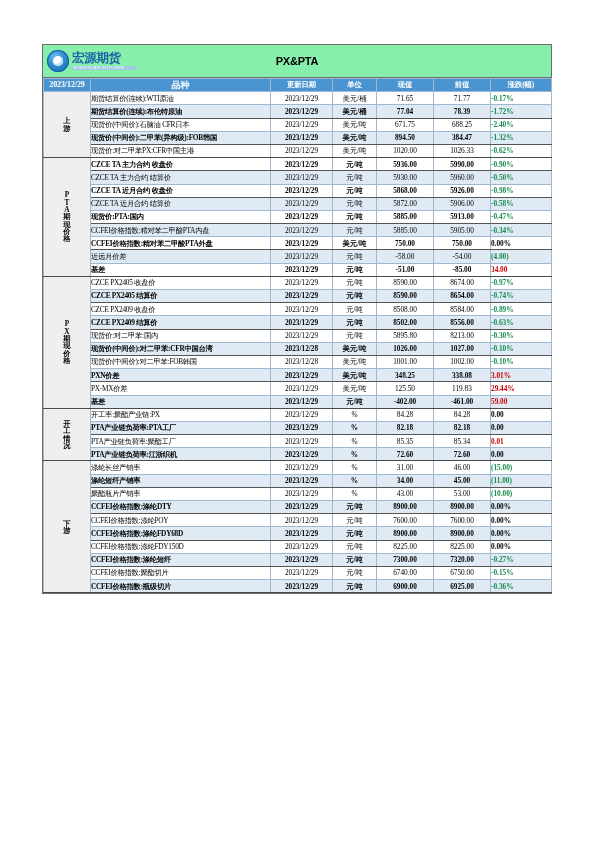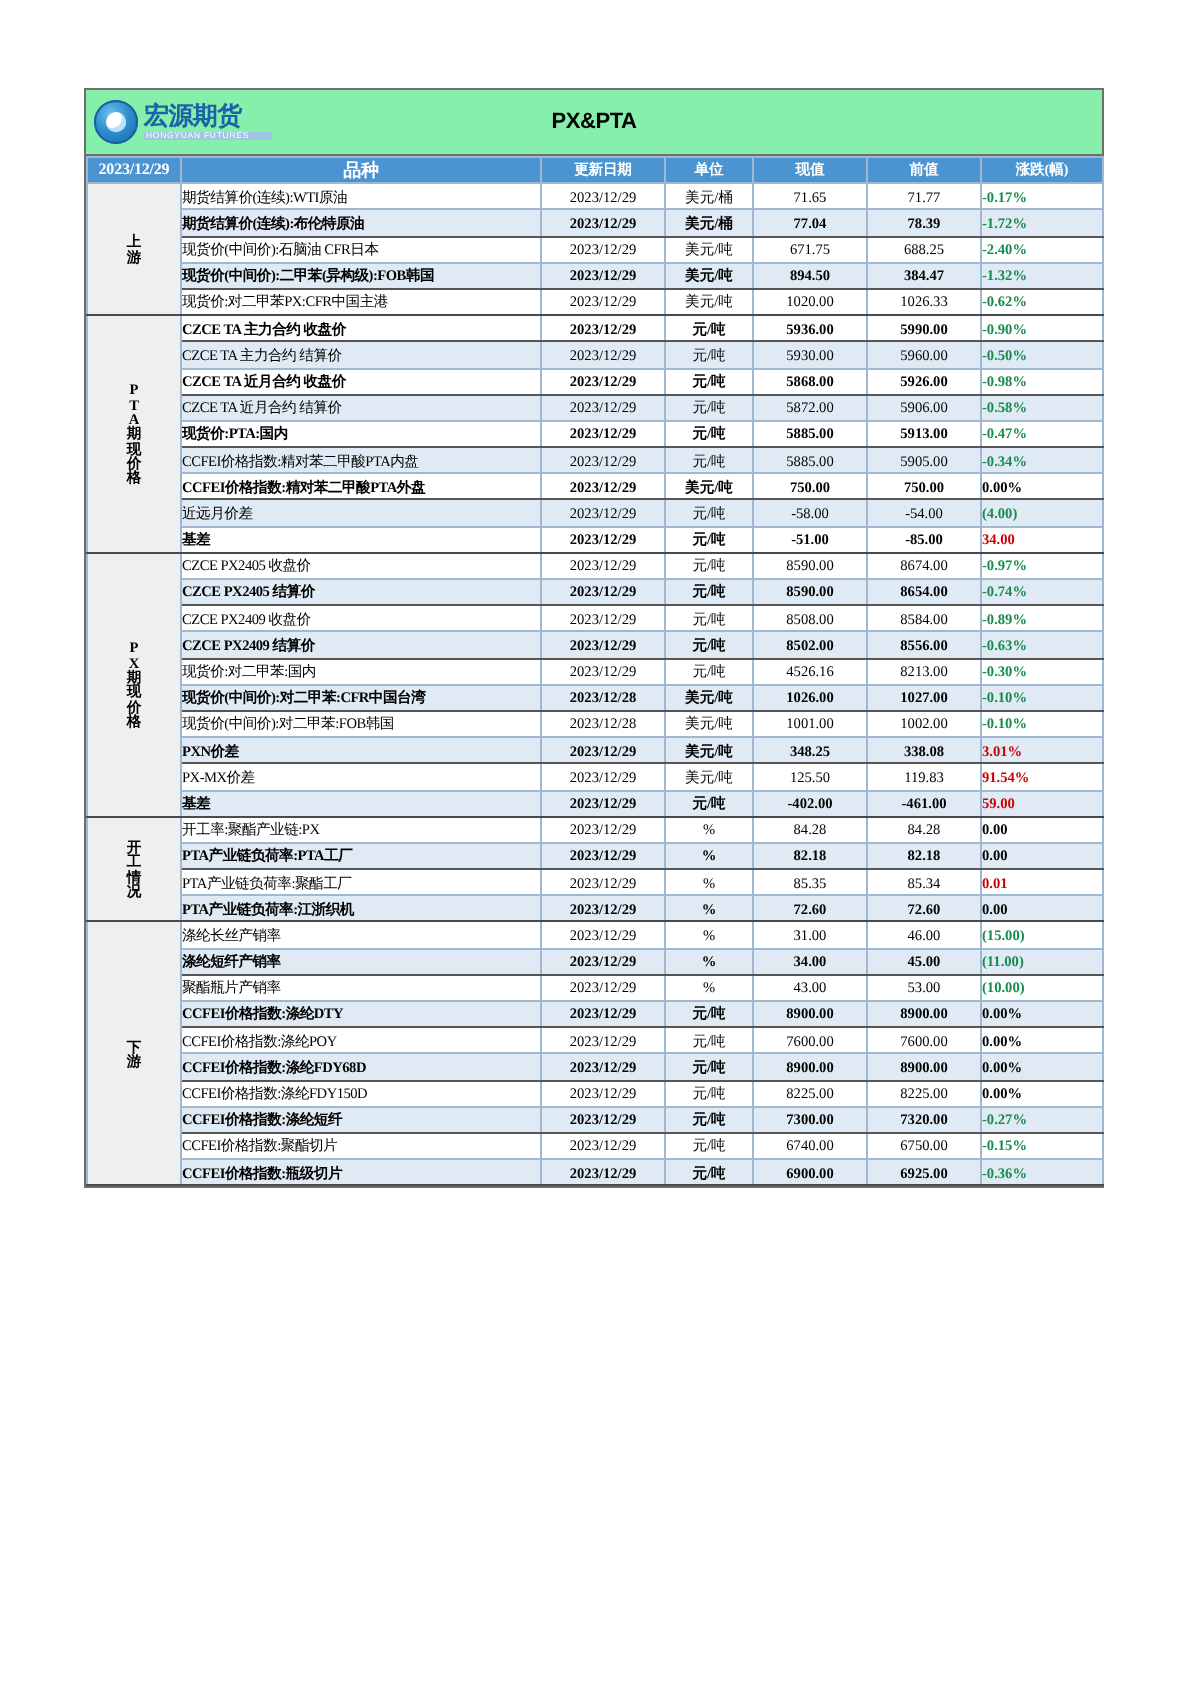--- a/index.html
+++ b/index.html
@@ -395,21 +395,21 @@
             <td class="date">2023/12/29</td>
             <td class="unit">元/吨</td>
             <td class="num">8502.00</td>
             <td class="num">8556.00</td>
             <td class="chg v-down">-0.63%</td>
           </tr>
           <tr class="band-b">
             <td class="name">现货价:对二甲苯:国内</td>
             <td class="date">2023/12/29</td>
             <td class="unit">元/吨</td>
-            <td class="num">4526.16</td>
+            <td class="num">5895.80</td>
             <td class="num">8213.00</td>
             <td class="chg v-down">-0.30%</td>
           </tr>
           <tr class="em band-a">
             <td class="name">现货价(中间价):对二甲苯:CFR中国台湾</td>
             <td class="date">2023/12/28</td>
             <td class="unit">美元/吨</td>
             <td class="num">1026.00</td>
             <td class="num">1027.00</td>
             <td class="chg v-down">-0.10%</td>
@@ -429,21 +429,21 @@
             <td class="num">348.25</td>
             <td class="num">338.08</td>
             <td class="chg v-up">3.01%</td>
           </tr>
           <tr class="band-b">
             <td class="name">PX-MX价差</td>
             <td class="date">2023/12/29</td>
             <td class="unit">美元/吨</td>
             <td class="num">125.50</td>
             <td class="num">119.83</td>
-            <td class="chg v-up">91.54%</td>
+            <td class="chg v-up">29.44%</td>
           </tr>
           <tr class="em band-a sec-end">
             <td class="name">基差</td>
             <td class="date">2023/12/29</td>
             <td class="unit">元/吨</td>
             <td class="num">-402.00</td>
             <td class="num">-461.00</td>
             <td class="chg v-up">59.00</td>
           </tr>
           <tr class="band-b sec-start">

